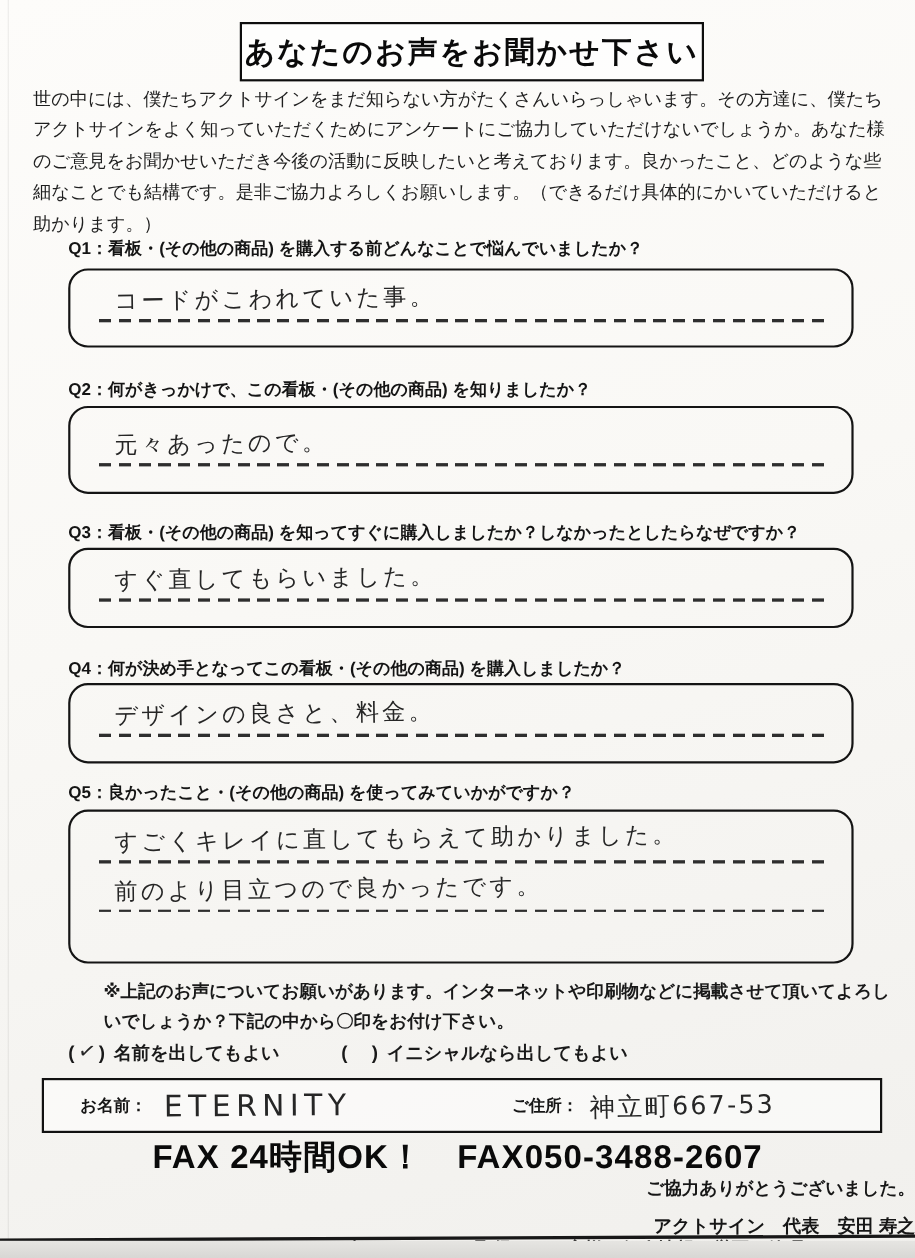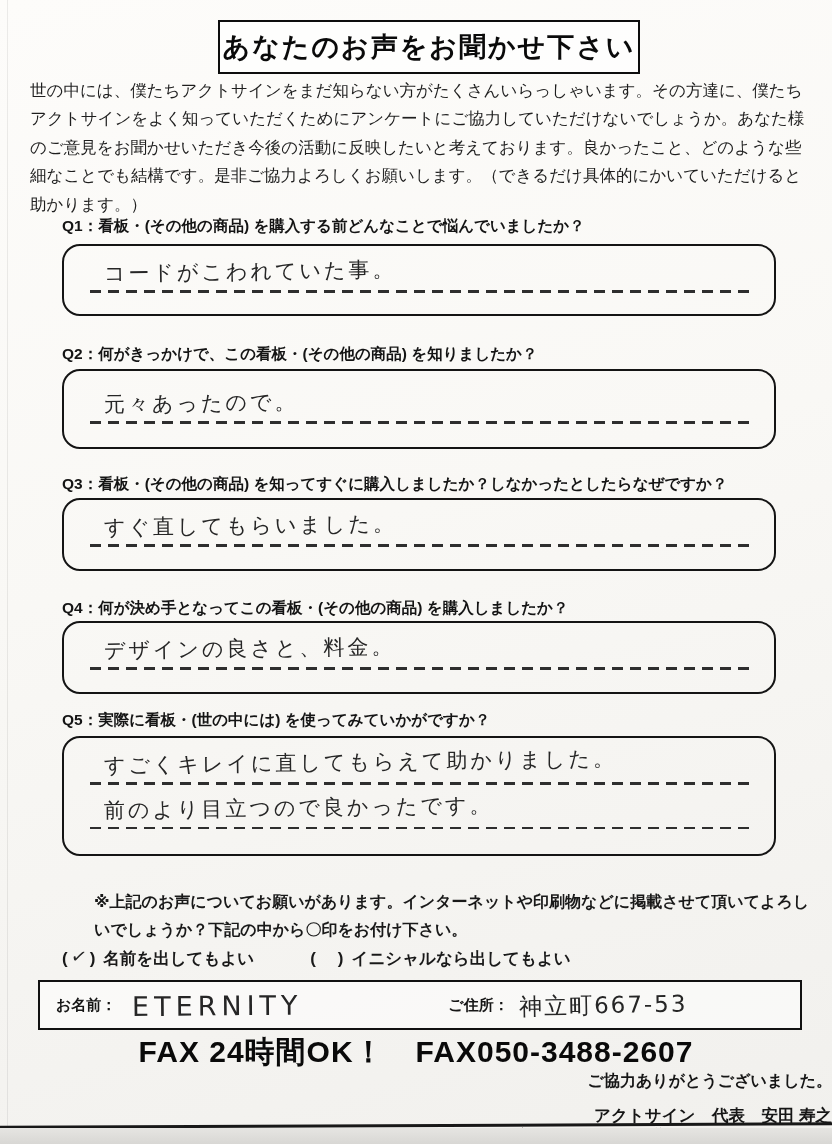--- a/index.html
+++ b/index.html
@@ -33,21 +33,21 @@
   }
   .q-box {
     position:absolute; left:62px; width:714px;
     border:2.5px solid #141414; border-radius:18px;
     padding:2px 20px 0 26px; background:transparent;
   }
   .ql1{top:216px} .qb1{top:244px;height:72px}
   .ql2{top:344px} .qb2{top:369px;height:80px}
   .ql3{top:474px} .qb3{top:498px;height:73px}
   .ql4{top:598px} .qb4{top:621px;height:73px}
-  .ql5{top:710px} .qb5{top:736px;height:120px}
+  .ql5{top:710px} .qb5{top:736px;height:140px}
   .ans-row { position:relative; }
   .hand {
     font-family:"DejaVu Sans", sans-serif;
     color:#262626; font-weight:400;
   }
   .ans-row .hand {
     display:block; font-size:21px; letter-spacing:3px;
     margin:7px 0 3px 14px; height:32px; white-space:nowrap;
     transform:rotate(-0.8deg);
   }
@@ -69,21 +69,21 @@
   .opt { display:flex; align-items:baseline; }
   .paren { font-size:17px; font-weight:600; }
   .mark {
     display:inline-block; width:22px; text-align:center;
     font-size:19px; transform:rotate(10deg) translateY(-1px); font-weight:400;
   }
   .opt-label { margin-left:8px; }
   .name-box {
     position:absolute; left:38px; top:980px; width:764px; height:50px;
     border:2px solid #111; background:rgba(255,255,255,0.5);
-    display:flex; align-items:center; padding:0 16px;
+    display:flex; align-items:center; padding:0 33px;
   }
   .fld-label { font-size:15px; font-weight:600; color:#161616; white-space:nowrap; }
   .name-val {
     font-size:27px; letter-spacing:5px; margin-left:16px; width:246px;
     transform:rotate(-0.5deg); white-space:nowrap;
   }
   .addr { margin-left:70px; }
   .addr-val {
     font-size:23px; letter-spacing:2px; margin-left:10px;
     transform:rotate(-1deg); white-space:nowrap;
@@ -142,21 +142,21 @@
   </div>
 
   <div class="q-label ql4">Q4：何が決め手となってこの看板・(その他の商品) を購入しましたか？</div>
   <div class="q-box qb4">
     <div class="ans-row">
       <span class="hand">デザインの良さと、料金。</span>
       <div class="dash"></div>
     </div>
   </div>
 
-  <div class="q-label ql5">Q5：実際に看板・(世の中には) を使ってみていかがですか？</div>
+  <div class="q-label ql5">Q5：良かったこと・(その他の商品) を使ってみていかがですか？</div>
   <div class="q-box qb5">
     <div class="ans-row">
       <span class="hand">すごくキレイに直してもらえて助かりました。</span>
       <div class="dash"></div>
     </div>
     <div class="ans-row">
       <span class="hand">前のより目立つので良かったです。</span>
       <div class="dash"></div>
     </div>
   </div>

